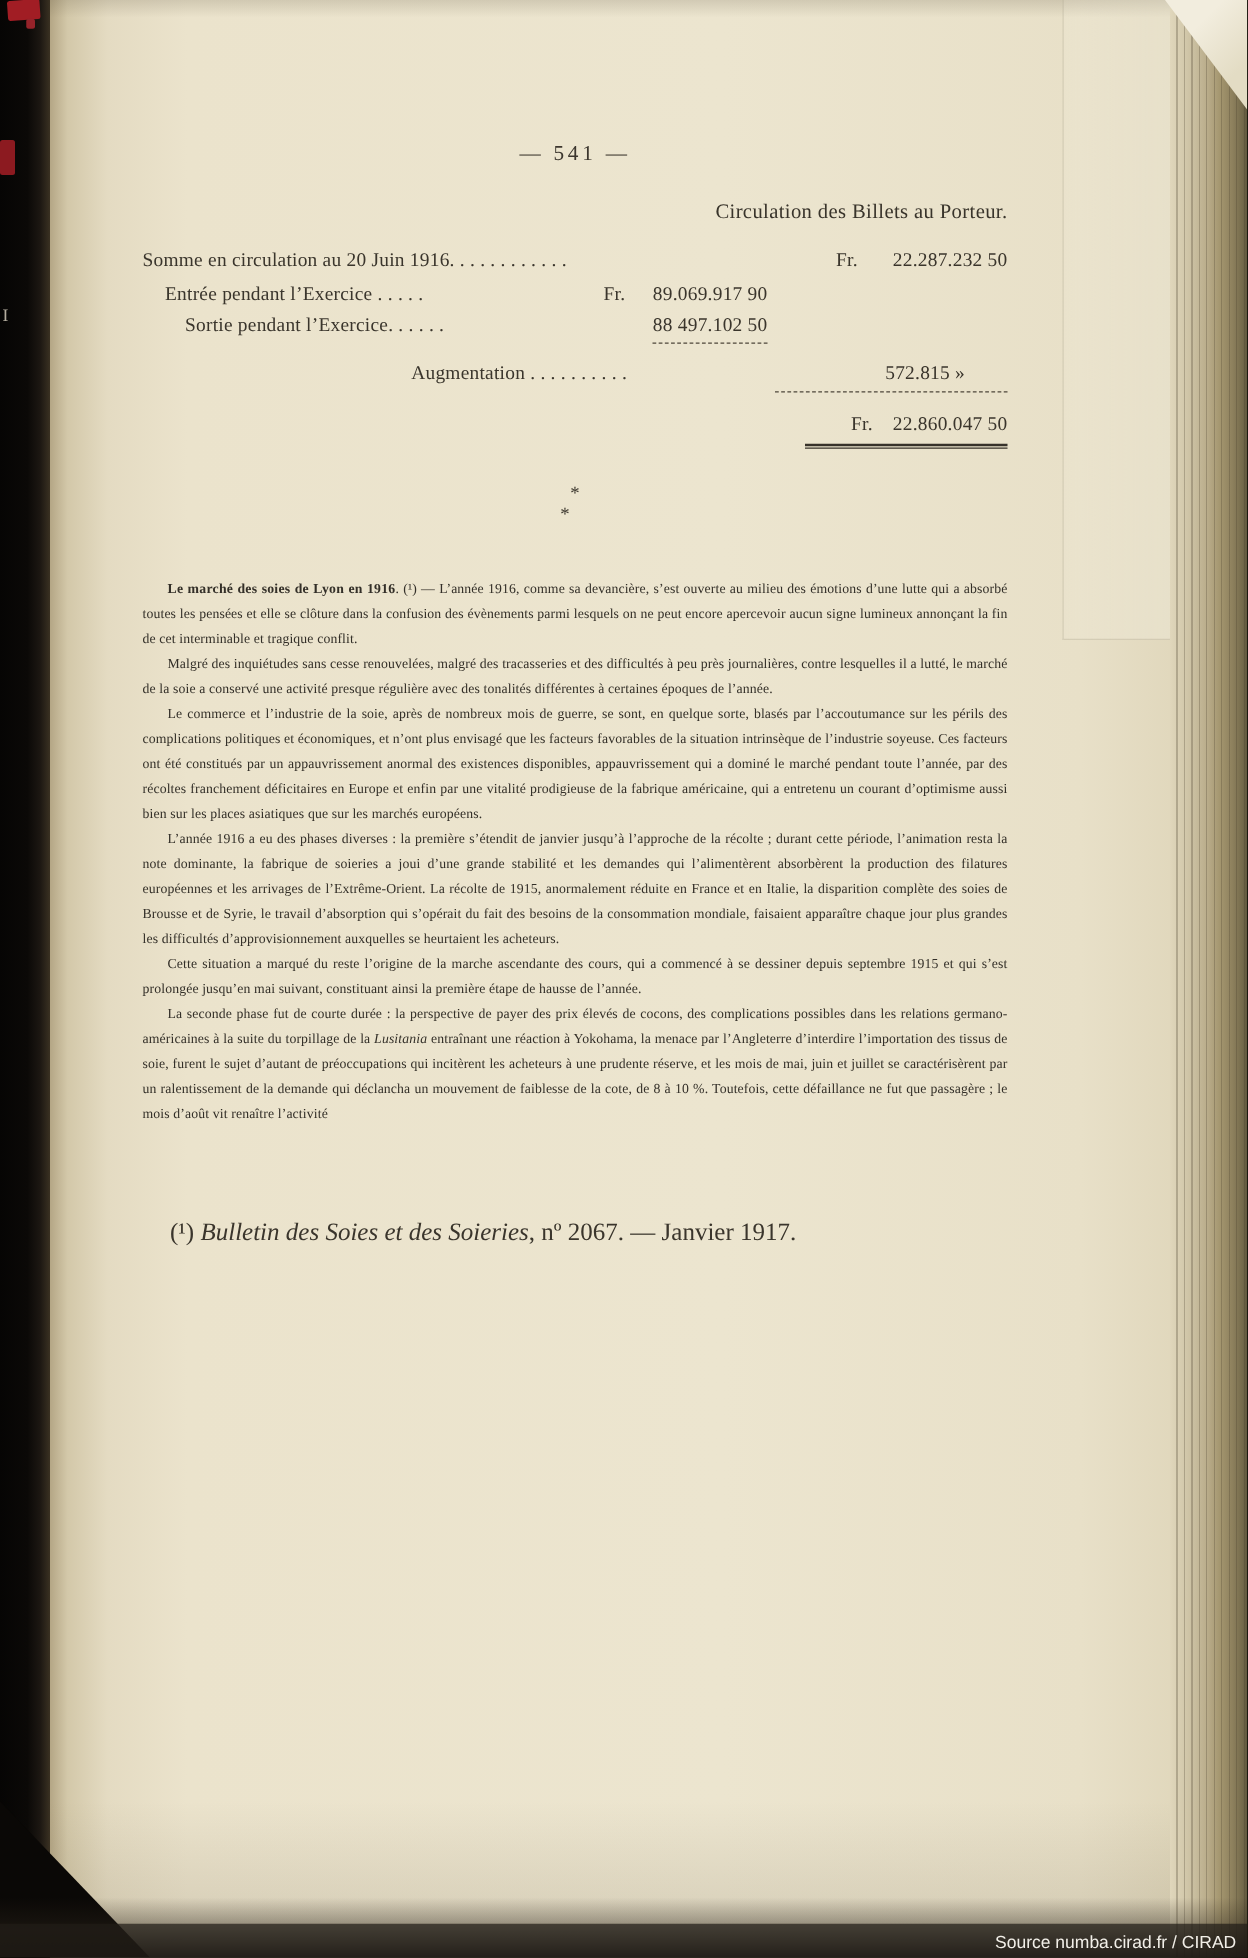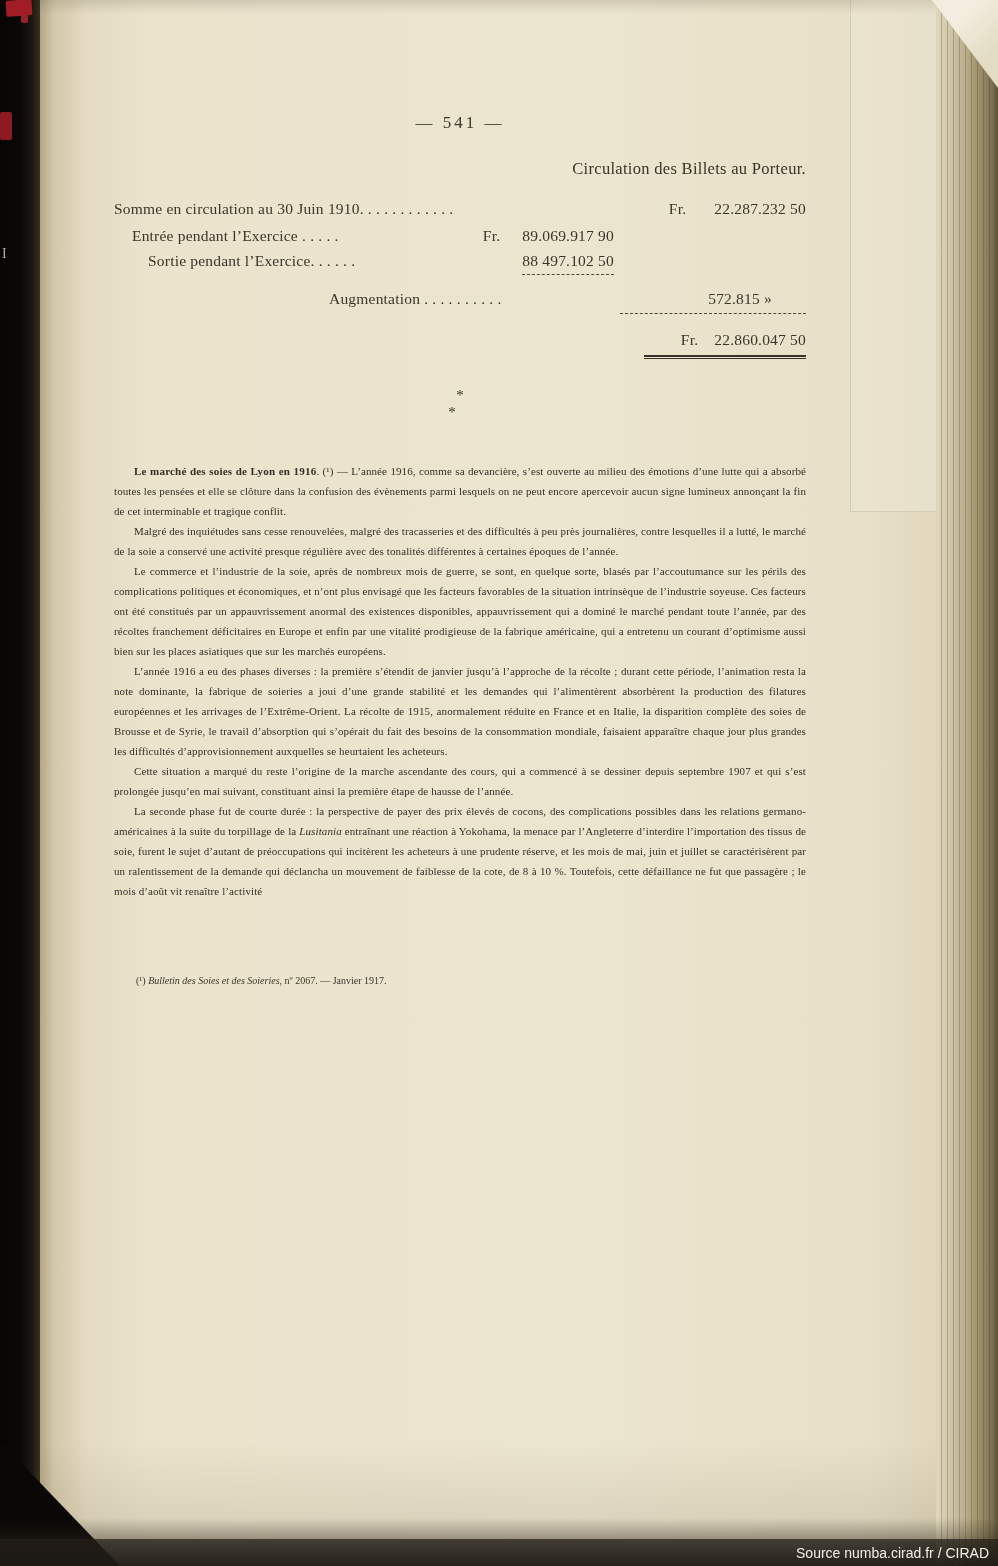--- a/index.html
+++ b/index.html
@@ -56,21 +56,21 @@
   .r5{margin-top:16px}
   .r5 .lamount{margin-left:auto;gap:16px}
   .double-rule{margin-left:530px;width:162px;height:4px;margin-top:5px;
        border-top:2px solid #37322a;border-bottom:1px solid #37322a}
   .asterism{margin-top:28px;text-align:center;font-size:15px;line-height:17px;color:#3a352c}
   .asterism .a2{display:block;transform:translateX(-8px)}
   .article{margin-top:40px;font-size:11px;line-height:20px;text-align:justify;color:#332f28}
   .article p{text-indent:20px;letter-spacing:.1px}
   .lead-bold{font-weight:bold;letter-spacing:.2px}
   .ital{font-style:italic}
-  .footnote{margin-top:74px;font-size:10px;color:#3a352c;text-indent:22px}
+  .footnote{margin-top:74px;font-size:20px;color:#3a352c;text-indent:22px}
   .credit-bar{position:absolute;left:0;right:0;bottom:0;height:27px;
        background:rgba(33,29,24,.72);display:flex;align-items:center;justify-content:flex-end;
        padding-right:9px;font-family:"Liberation Sans","DejaVu Sans",sans-serif;
        font-size:14px;color:#f2efe8}
 </style>
 </head>
 <body>
 
 <div class="scan">
 
@@ -83,21 +83,21 @@
 
   <div class="paper">
     <div class="corner-overlay"></div>
 
     <div class="content">
       <div class="page-number">— 541 —</div>
       <div class="heading">Circulation des Billets au Porteur.</div>
 
       <div class="ledger">
         <div class="lrow r1">
-          <span class="llabel">Somme en circulation au 30 Juin 1910. . . . . . . . . . . .</span>
+          <span class="llabel">Somme en circulation au 20 Juin 1916. . . . . . . . . . . .</span>
           <span class="lamount">
             <span>Fr.</span>
             <span>22.287.232 50</span>
           </span>
         </div>
         <div class="lrow r2">
           <span class="llabel">Entrée pendant l’Exercice . . . . .</span>
           <span class="lamount">
             <span>Fr.</span>
             <span>89.069.917 90</span>
@@ -130,21 +130,21 @@
         <span class="a2">*</span>
       </div>
 
       <div class="article">
         <p>
           <span class="lead-bold">Le marché des soies de Lyon en 1916</span><span>. (¹) — </span><span>L’année 1916, comme sa devancière, s’est ouverte au milieu des émotions d’une lutte qui a absorbé toutes les pensées et elle se clôture dans la confusion des évènements parmi lesquels on ne peut encore apercevoir aucun signe lumineux annonçant la fin de cet interminable et tragique conflit.</span>
         </p>
         <p>Malgré des inquiétudes sans cesse renouvelées, malgré des tracasseries et des difficultés à peu près journalières, contre lesquelles il a lutté, le marché de la soie a conservé une activité presque régulière avec des tonalités différentes à certaines époques de l’année.</p>
         <p>Le commerce et l’industrie de la soie, après de nombreux mois de guerre, se sont, en quelque sorte, blasés par l’accoutumance sur les périls des complications politiques et économiques, et n’ont plus envisagé que les facteurs favorables de la situation intrinsèque de l’industrie soyeuse. Ces facteurs ont été constitués par un appauvrissement anormal des existences disponibles, appauvrissement qui a dominé le marché pendant toute l’année, par des récoltes franchement déficitaires en Europe et enfin par une vitalité prodigieuse de la fabrique américaine, qui a entretenu un courant d’optimisme aussi bien sur les places asiatiques que sur les marchés européens.</p>
         <p>L’année 1916 a eu des phases diverses : la première s’étendit de janvier jusqu’à l’approche de la récolte ; durant cette période, l’animation resta la note dominante, la fabrique de soieries a joui d’une grande stabilité et les demandes qui l’alimentèrent absorbèrent la production des filatures européennes et les arrivages de l’Extrême-Orient. La récolte de 1915, anormalement réduite en France et en Italie, la disparition complète des soies de Brousse et de Syrie, le travail d’absorption qui s’opérait du fait des besoins de la consommation mondiale, faisaient apparaître chaque jour plus grandes les difficultés d’approvisionnement auxquelles se heurtaient les acheteurs.</p>
-        <p>Cette situation a marqué du reste l’origine de la marche ascendante des cours, qui a commencé à se dessiner depuis septembre 1907 et qui s’est prolongée jusqu’en mai suivant, constituant ainsi la première étape de hausse de l’année.</p>
+        <p>Cette situation a marqué du reste l’origine de la marche ascendante des cours, qui a commencé à se dessiner depuis septembre 1915 et qui s’est prolongée jusqu’en mai suivant, constituant ainsi la première étape de hausse de l’année.</p>
         <p>
           <span>La seconde phase fut de courte durée : la perspective de payer des prix élevés de cocons, des complications possibles dans les relations germano-américaines à la suite du torpillage de la </span><span class="ital">Lusitania</span><span> entraînant une réaction à Yokohama, la menace par l’Angleterre d’interdire l’importation des tissus de soie, furent le sujet d’autant de préoccupations qui incitèrent les acheteurs à une prudente réserve, et les mois de mai, juin et juillet se caractérisèrent par un ralentissement de la demande qui déclancha un mouvement de faiblesse de la cote, de 8 à 10 %. Toutefois, cette défaillance ne fut que passagère ; le mois d’août vit renaître l’activité</span>
         </p>
       </div>
 
       <div class="footnote">
         <span>(¹) </span><span class="ital">Bulletin des Soies et des Soieries</span><span>, nº 2067. — Janvier 1917.</span>
       </div>
     </div>
   </div>

